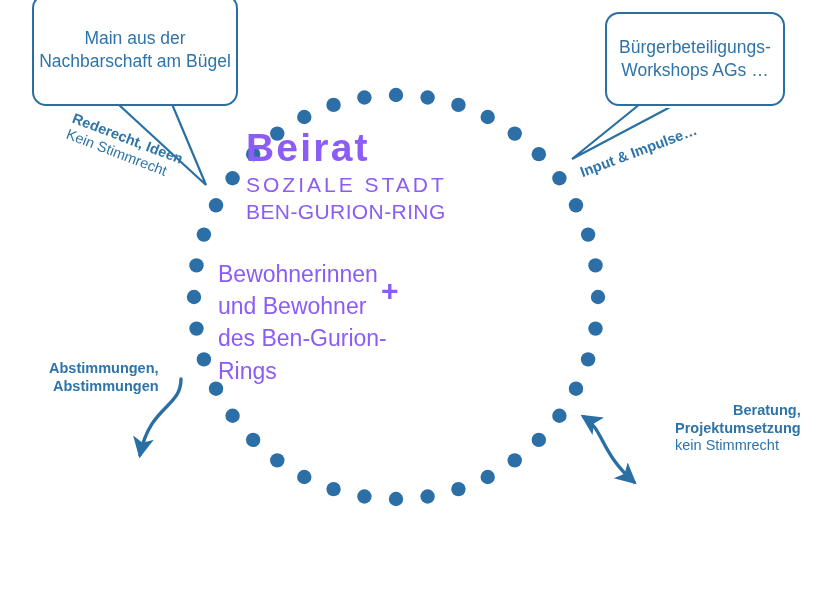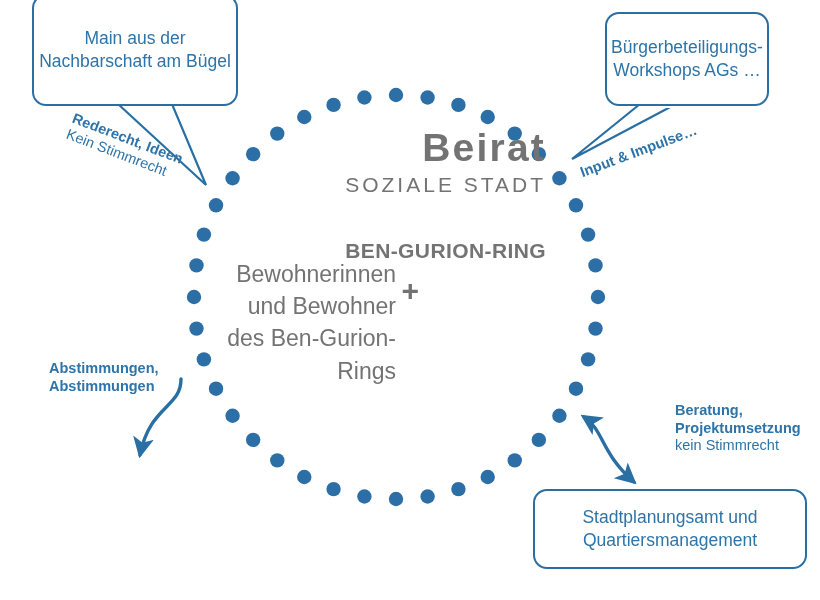--- a/index.html
+++ b/index.html
@@ -39,21 +39,21 @@
     line-height: 1.30;
     font-size: 17.5px;
     z-index: 4;
   }
   #bubble-top-left {
     left: 32px;  top: -6px;
     width: 206px; height: 112px;
   }
   #bubble-top-right {
     left: 605px; top: 12px;
-    width: 164px; height: 94px;
+    width: 180px; height: 94px;
   }
 
   
   .box {
     position: absolute;
     box-sizing: border-box;
     border: 2.2px solid #2A6FA3;
     border-radius: 14px;
     background: #ffffff;
     color: #2E74A8;
@@ -108,38 +108,39 @@
     position: absolute;
     color: #2E74A8;
     z-index: 5;
     line-height: 1.22;
     white-space: nowrap;
   }
   .flat-label .l-bold {
     font-weight: bold;
     font-size: 14.5px;
     display: block;
+    text-align: right;
   }
   .flat-label .l-reg {
     font-weight: normal;
     font-size: 14.5px;
     display: block;
   }
   #label-abstimmungen {
     left: 49px; top: 360px;
   }
   #label-beratung {
     left: 631px; top: 402px; margin-left: 44px;
   }
 
   
   .ctr {
     position: absolute;
-    color: #737373;
-    text-align: right;
+    color: #8b5cf6;
+    text-align: left;
     z-index: 3;
   }
   #title-beirat {
     left: 246px; top: 128px;
     width: 300px;
     font-size: 39px;
     font-weight: bold;
     letter-spacing: 2.2px;
     line-height: 1.0;
   }
@@ -148,24 +149,23 @@
     width: 300px;
     font-size: 21px;
     font-weight: normal;
     letter-spacing: 3.0px;
     line-height: 1.05;
   }
   #title-ring {
     left: 246px; top: 201px;
     width: 300px;
     font-size: 21px;
-    font-weight: bold;
+    font-weight: normal;
     letter-spacing: 0.4px;
     line-height: 1.05;
-    margin-top: 39px;
   }
   #col-left {
     left: 218px; top: 258px;
     width: 178px;
     font-size: 23px;
     line-height: 1.40;
   }
   #col-right {
     left: 420px; top: 258px;
     width: 162px;
@@ -265,23 +265,20 @@
 
   <div class="bubble" id="bubble-top-left">
     <span>Main aus der Nachbarschaft am Bügel</span>
   </div>
 
   <div class="bubble" id="bubble-top-right">
     <span>Bürgerbeteiligungs- Workshops AGs …</span>
   </div>
 
 
-  <div class="box" id="box-bottom-right">
-    <span>Stadtplanungsamt und Quartiersmanagement</span>
-  </div>
 
   <div class="rot-label" id="label-rederecht">
     <span class="ln-bold">Rederecht, Ideen</span>
     <span class="ln-reg">Kein Stimmrecht</span>
   </div>
 
   <div class="rot-label" id="label-input">
     <span class="ln-bold">Input &amp; Impulse…</span>
   </div>
 

